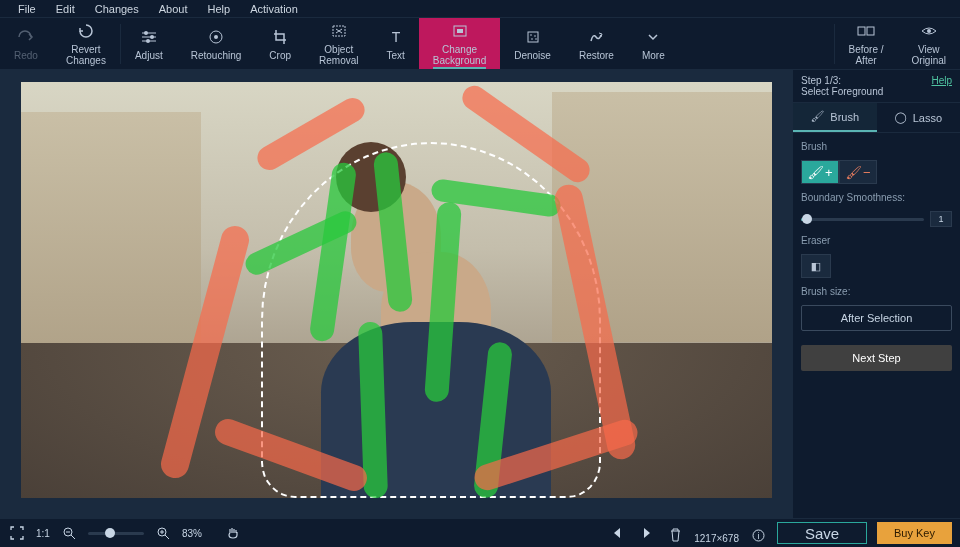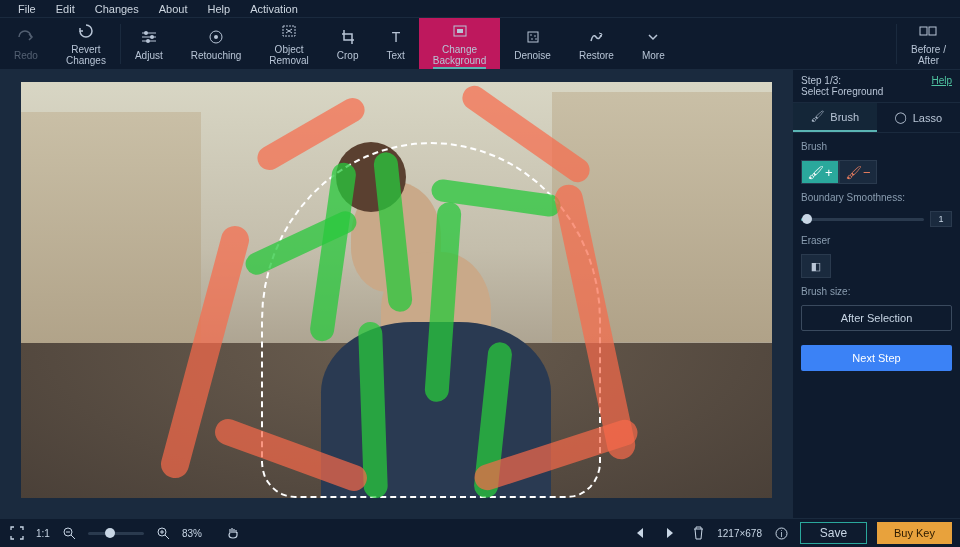--- a/index.html
+++ b/index.html
@@ -36,31 +36,31 @@
 .bm.plus { background: #2aa89c; color: #fff; }
 .bm.minus { background: #1a2a3e; color: #f08060; }
 .slider-row { display: flex; align-items: center; gap: 6px; }
 .slider { flex: 1; height: 3px; background: #2a3a4e; position: relative; border-radius: 2px; }
 .slider .track { position: absolute; left: 0; top: 0; bottom: 0; background: #5ab4b4; border-radius: 2px; }
 .slider .thumb { position: absolute; top: -4px; width: 10px; height: 10px; background: #c8d6e5; border-radius: 50%; transform: translateX(-50%); }
 .valbox { width: 22px; height: 16px; background: #1a2a3e; border: 1px solid #2a3a4e; font-size: 9px; display: flex; align-items: center; justify-content: center; color: #c8d6e5; }
 .eraser-btn { width: 30px; height: 24px; background: #1a2a3e; border: 1px solid #2a3a4e; display: flex; align-items: center; justify-content: center; cursor: pointer; }
 .btn { height: 26px; display: flex; align-items: center; justify-content: center; font-size: 11px; cursor: pointer; border-radius: 2px; }
 .btn.outline { border: 1px solid #3a4a5e; color: #c8d6e5; }
-.btn.primary { background: #3b82f6; color: #fff; }
+.btn.primary { background: #404040; color: #fff; }
 
 .statusbar { height: 29px; background: #0e1b2e; border-top: 1px solid #1a2a3e; display: flex; align-items: center; padding: 0 8px; gap: 10px; }
 .sb-left { display: flex; align-items: center; gap: 10px; flex: 1; }
 .sb-icon { width: 18px; height: 18px; display: flex; align-items: center; justify-content: center; cursor: pointer; color: #c8d6e5; }
 .sb-text { font-size: 10px; color: #c8d6e5; }
 .zoom-slider { width: 56px; height: 3px; background: #2a3a4e; position: relative; border-radius: 2px; }
 .zoom-slider .thumb { position: absolute; left: 30%; top: -4px; width: 10px; height: 10px; background: #c8d6e5; border-radius: 50%; }
 .sb-center { display: flex; gap: 12px; }
-.sb-right { display: flex; align-items: center; gap: 10px; }
-.save-btn { width: 67px; height: 22px; border: 1px solid #2aa89c; color: #c8d6e5; display: flex; align-items: center; justify-content: center; cursor: pointer; font-size: 12px; }
+.sb-right { display: flex; align-items: flex-end; gap: 10px; }
+.save-btn { width: 90px; height: 22px; border: 1px solid #2aa89c; color: #c8d6e5; display: flex; align-items: center; justify-content: center; cursor: pointer; font-size: 15px; }
 .buykey-btn { width: 75px; height: 22px; background: #e8a23c; color: #2a1a00; display: flex; align-items: center; justify-content: center; cursor: pointer; font-size: 11px; font-weight: 500; }
 
 
 .building { position: absolute; background: linear-gradient(180deg,#c9bfa6,#b0a288); }
 .bl { left:0; top:30px; width:180px; height:240px; }
 .br { right:0; top:10px; width:220px; height:250px; }
 .ground { position:absolute; left:0; right:0; bottom:0; height:155px; background: radial-gradient(ellipse at 50% 0%,#6a5d4f,#4a4038); }
 .stroke { position:absolute; border-radius: 50px; opacity:0.75; }
 .green { background:#28c83c; }
 .red { background:#f86a4a; opacity:0.7; }
@@ -120,35 +120,35 @@
           <svg width="18" height="16" viewBox="0 0 18 16">
             <circle cx="9" cy="8" r="6" stroke="#b8c5d6" fill="none"></circle>
             <circle cx="9" cy="8" r="2" fill="#b8c5d6"></circle>
           </svg>
         </div>
       <div class="tlabel">Retouching</div>
     </div>
     <div class="tbtn">
       <div class="ticon">
           <svg width="18" height="16" viewBox="0 0 18 16">
+            <path d="M5 1 L5 11 L15 11 M3 5 L13 5 L13 15" stroke="#b8c5d6" fill="none" stroke-width="1.5"></path>
+          </svg>
+        </div>
+      <div class="tlabel">Crop</div>
+    </div>
+    <div class="tbtn">
+      <div class="ticon">
+          <svg width="18" height="16" viewBox="0 0 18 16">
             <rect x="3" y="3" width="12" height="10" stroke="#b8c5d6" fill="none" stroke-dasharray="2 1"></rect>
             <line x1="6" y1="6" x2="12" y2="10" stroke="#b8c5d6"></line>
             <line x1="12" y1="6" x2="6" y2="10" stroke="#b8c5d6"></line>
           </svg>
         </div>
       <div class="tlabel" style="white-space:pre">Object
 Removal</div>
-    </div>
-    <div class="tbtn">
-      <div class="ticon">
-          <svg width="18" height="16" viewBox="0 0 18 16">
-            <path d="M5 1 L5 11 L15 11 M3 5 L13 5 L13 15" stroke="#b8c5d6" fill="none" stroke-width="1.5"></path>
-          </svg>
-        </div>
-      <div class="tlabel">Crop</div>
     </div>
     <div class="tbtn">
       <div class="ticon">
           <svg width="18" height="16" viewBox="0 0 18 16">
             <text x="9" y="13" text-anchor="middle" fill="#b8c5d6" font-size="14" font-family="serif">T</text>
           </svg>
         </div>
       <div class="tlabel">Text</div>
     </div>
     <div class="tbtn active">
@@ -196,20 +196,30 @@
   <div class="tgroup">
     <div class="tbtn">
       <div class="ticon">
           <svg width="20" height="14" viewBox="0 0 20 14">
             <rect x="2" y="3" width="7" height="8" stroke="#b8c5d6" fill="none"></rect>
             <rect x="11" y="3" width="7" height="8" stroke="#b8c5d6" fill="none"></rect>
           </svg>
         </div>
       <div class="tlabel" style="white-space:pre">Before /
 After</div>
+    </div>
+    <div class="tbtn">
+      <div class="ticon">
+          <svg width="18" height="12" viewBox="0 0 18 12">
+            <path d="M2 6 Q9 0 16 6 Q9 12 2 6" stroke="#b8c5d6" fill="none"></path>
+            <circle cx="9" cy="6" r="2" fill="#b8c5d6"></circle>
+          </svg>
+        </div>
+      <div class="tlabel" style="white-space:pre">View
+Original</div>
     </div>
   </div>
 </div>
 
 <div class="main">
   <div class="canvas-area">
     <div class="canvas">
       <div class="building bl"></div>
       <div class="building br"></div>
       <div class="ground"></div>

